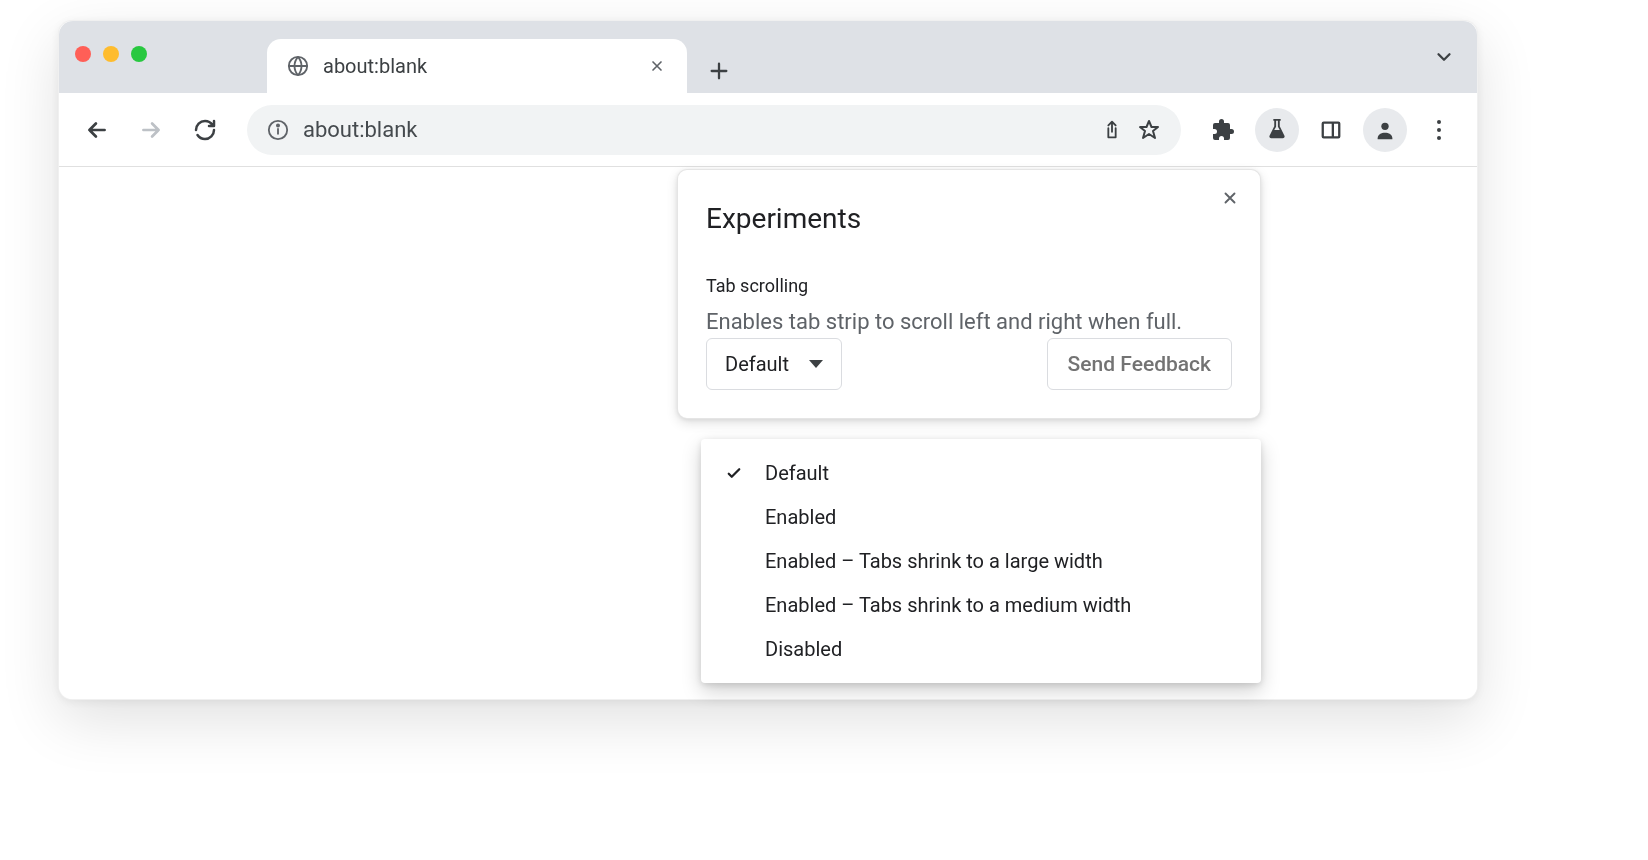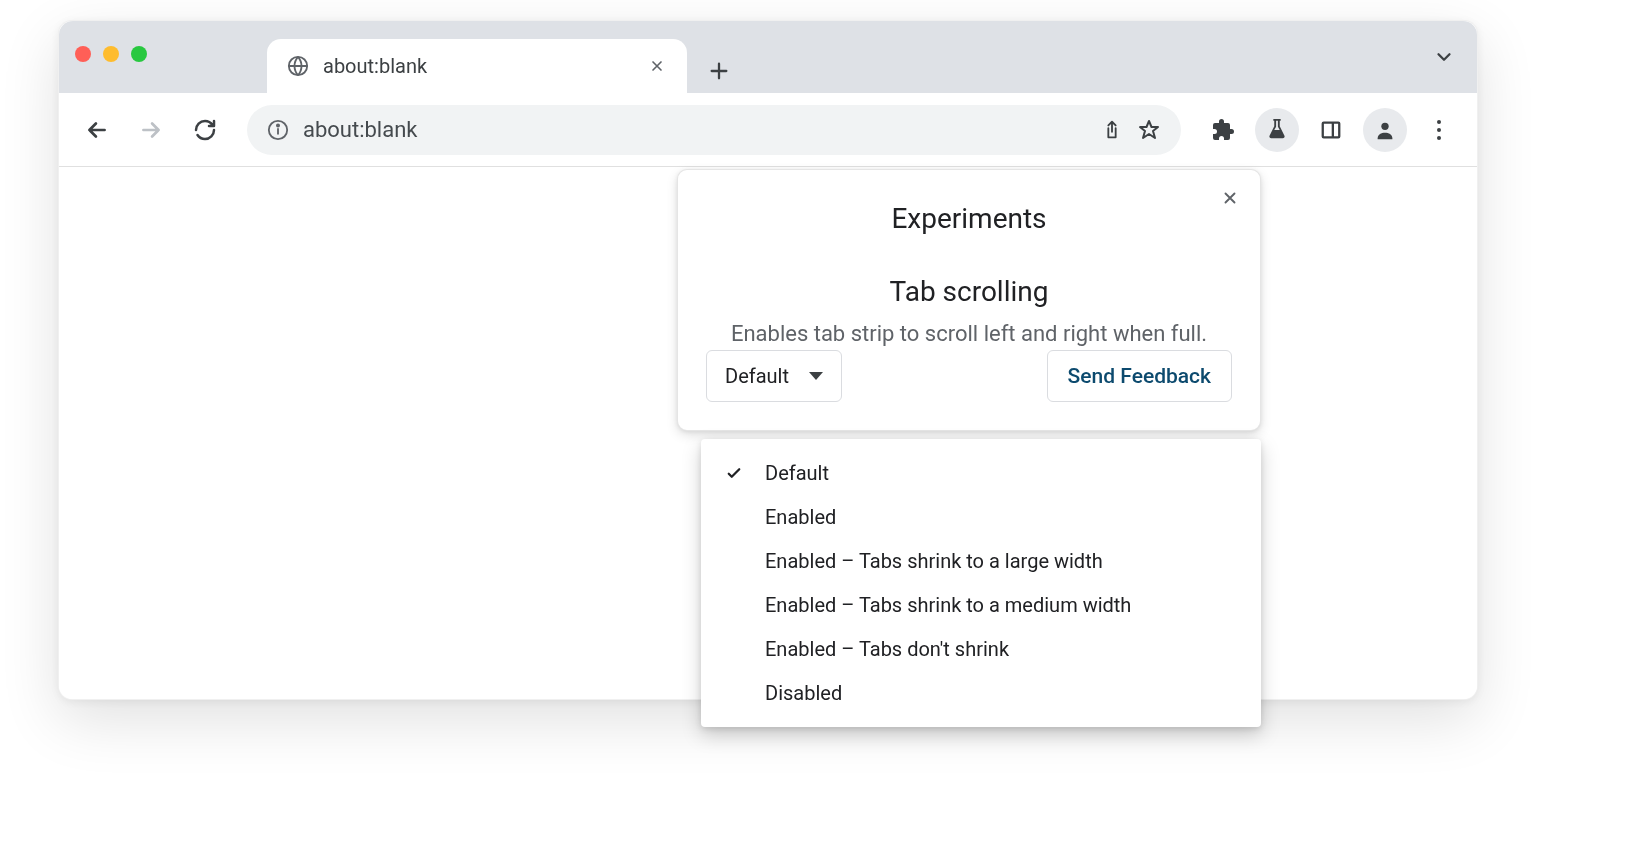--- a/index.html
+++ b/index.html
@@ -123,42 +123,41 @@
     .popup {
       position:absolute;
       top: 148px;
       right: 216px;
       width: 584px;
       background:#fff;
       border-radius:10px;
       box-shadow: 0 4px 12px rgba(0,0,0,0.12), 0 1px 4px rgba(0,0,0,0.08);
       border: 1px solid rgba(0,0,0,0.1);
       padding: 24px 28px 28px;
-      text-align: center;
     }
     .popup-close {
       position:absolute; top: 12px; right: 14px;
       width: 32px; height: 32px;
       display:flex; align-items:center; justify-content:center;
       color:#5f6368;
     }
     .popup-title { font-size: 28px; color:#202124; margin-top: 8px; margin-bottom: 40px; }
-    .section-title { font-size: 28px; color:#202124; margin-bottom: 10px; }
+    .section-title { font-size: 18px; color:#202124; margin-bottom: 10px; }
     .section-desc { font-size: 22px; color:#5f6368; line-height: 1.45; }
     .row { display:flex; align-items:center; justify-content:space-between; }
     .select-btn {
       height: 52px; border: 1px solid #dadce0; border-radius: 6px;
       display:flex; align-items:center; padding: 0 18px; gap: 20px;
       font-size: 20px; color:#202124; background:#fff;
     }
     .caret-down { width:0; height:0; border-left:7px solid transparent; border-right:7px solid transparent; border-top:8px solid #3c4043; }
     .feedback-btn {
       height: 52px; border: 1px solid #dadce0; border-radius: 6px;
       display:flex; align-items:center; padding: 0 20px;
-      font-size: 21px; font-weight: 500; color:#0c4a6e; background:#fff;
+      font-size: 21px; font-weight: 500; color:#737373; background:#fff;
     }
     
     .dropdown {
       position:absolute;
       top: 418px;
       right: 216px;
       width: 560px;
       background:#fff;
       border-radius:4px;
       box-shadow: 0 8px 20px rgba(0,0,0,0.18), 0 2px 6px rgba(0,0,0,0.12);
@@ -321,20 +320,16 @@
       <div class="dd-item">
         <span class="dd-check"></span>
         <span class="dd-label">Enabled – Tabs shrink to a large width</span>
       </div>
       <div class="dd-item">
         <span class="dd-check"></span>
         <span class="dd-label">Enabled – Tabs shrink to a medium width</span>
       </div>
       <div class="dd-item">
         <span class="dd-check"></span>
-        <span class="dd-label">Enabled – Tabs don't shrink</span>
-      </div>
-      <div class="dd-item">
-        <span class="dd-check"></span>
         <span class="dd-label">Disabled</span>
       </div>
     </div>
 </div>
 
 </body></html>

